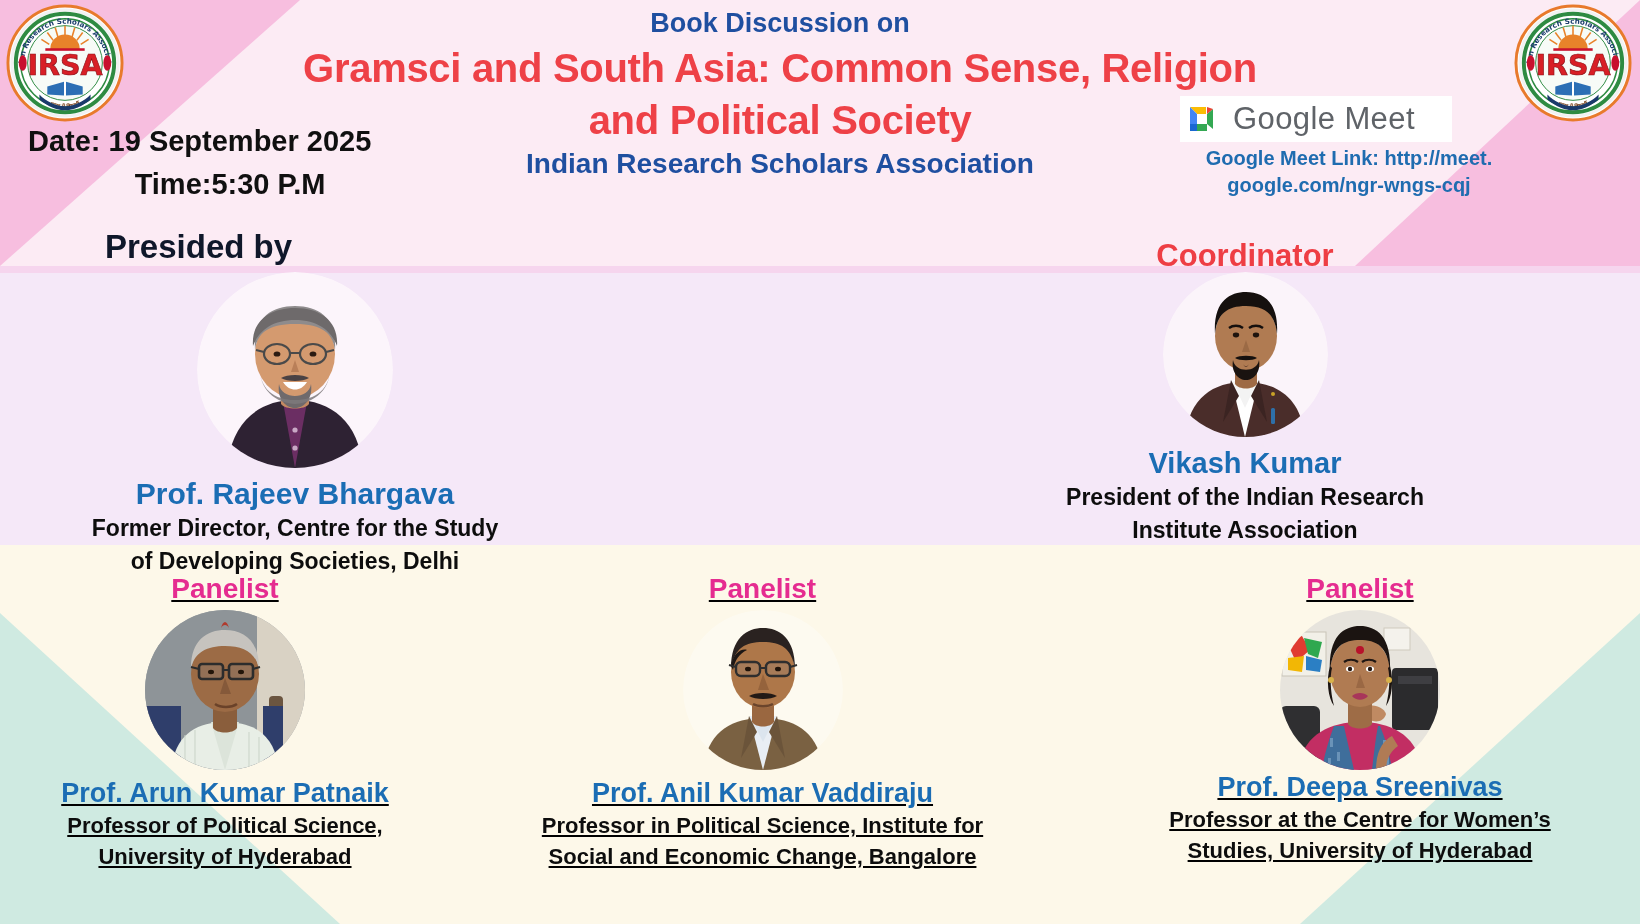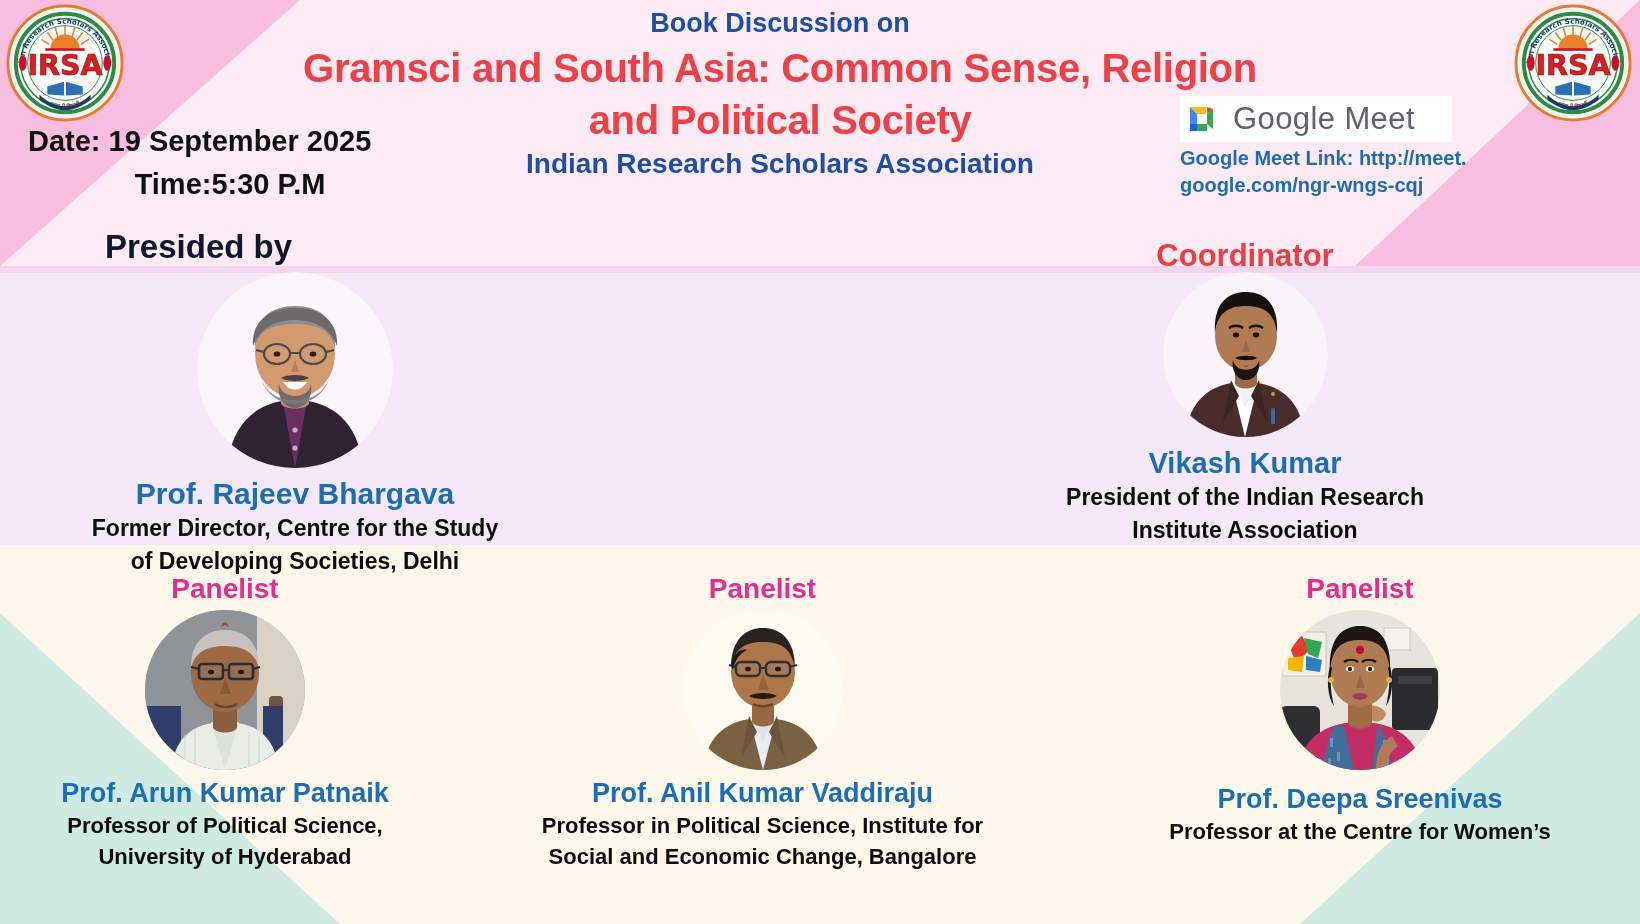--- a/index.html
+++ b/index.html
@@ -48,21 +48,21 @@
   .datetime .l2 { text-align:center; padding-left:0px; }
 
   
   .gmeet-wrap { position:absolute; left:1180px; top:96px; width:340px; }
   .gmeet-logo { background:#FFFFFF; display:flex; align-items:center; gap:7px;
                 padding:4px 6px 4px 6px; width:272px; height:46px; }
   .gm-icon { width:40px; height:32px; position:relative; flex:none; }
   .gmeet-text { font-size:31px; color:#5F6368; letter-spacing:0.4px; line-height:32px;
                 font-family:"Liberation Sans", sans-serif; }
   .gmeet-link { margin-top:3px; font-size:20px; font-weight:bold; color:#1F6CB0;
-                text-align:left; line-height:27px; width:340px; padding-right:2px; }
+                text-align:center; line-height:27px; width:340px; padding-right:2px; }
 
   
   .role-presided { position:absolute; left:105px; top:228px; width:380px; text-align:left;
                    font-size:33px; font-weight:bold; color:#0f172a; }
   .role-coord    { position:absolute; left:1055px; top:238px; width:380px; text-align:center;
                    font-size:31px; font-weight:bold; color:#EE3E44; }
 
   
   .person { position:absolute; text-align:center; }
   .avatar { border-radius:50%; margin:0 auto; overflow:hidden; position:relative; }
@@ -76,28 +76,28 @@
   .p-presided .prole { font-size:23px; line-height:33px; }
 
   
   .p-coord { left:1010px; top:272px; width:470px; }
   .p-coord .avatar { width:165px; height:165px; }
   .p-coord .pname { font-size:29px; line-height:35px; margin-top:9px; }
   .p-coord .prole { font-size:23px; line-height:33px; }
 
   
   .role-panelist { font-size:28px; font-weight:bold; color:#E52C90; line-height:34px; }
-  .panelist { position:absolute; top:572px; text-align:center; }
+  .panelist { position:absolute; top:572px; text-align:center;text-decoration:underline; }
   .panelist .avatar { width:160px; height:160px; margin-top:4px; }
   .panelist .pname { font-size:27px; line-height:34px; margin-top:6px; }
   .panelist .prole { font-size:22px; line-height:31px; }
   .pan1 { left:10px;   width:430px; }
   .pan2 { left:505px;  width:515px; }
   .pan3 { left:1090px; width:540px; }
-  .pan3 .pname { margin-top:12px;text-align:center; }
+  .pan3 .pname { margin-top:0;text-align:center; }
 </style>
 </head>
 <body>
 
 <div class="stage">
 
   <div class="band-header"></div>
   <div class="wedge-tl"></div>
   <div class="wedge-tr"></div>
   <div class="band-divider"></div>
@@ -457,15 +457,16 @@
         <path d="M80,64 L76,78 L85,78 Z" fill="#9A6844"></path>
 
         <path d="M72,86 C76,82 84,82 88,86 C84,91 76,91 72,86 Z" fill="#A8365A"></path>
 
         <circle cx="51" cy="70" r="3" fill="#D8B24A"></circle>
         <circle cx="109" cy="70" r="3" fill="#D8B24A"></circle>
       </svg>
     </div>
     <div class="pname">Prof. Deepa Sreenivas</div>
     <div class="prole">Professor at the Centre for Women’s</div>
+    <div class="prole">Studies, University of Hyderabad</div>
   </div>
 
 </div>
 
 </body></html>

